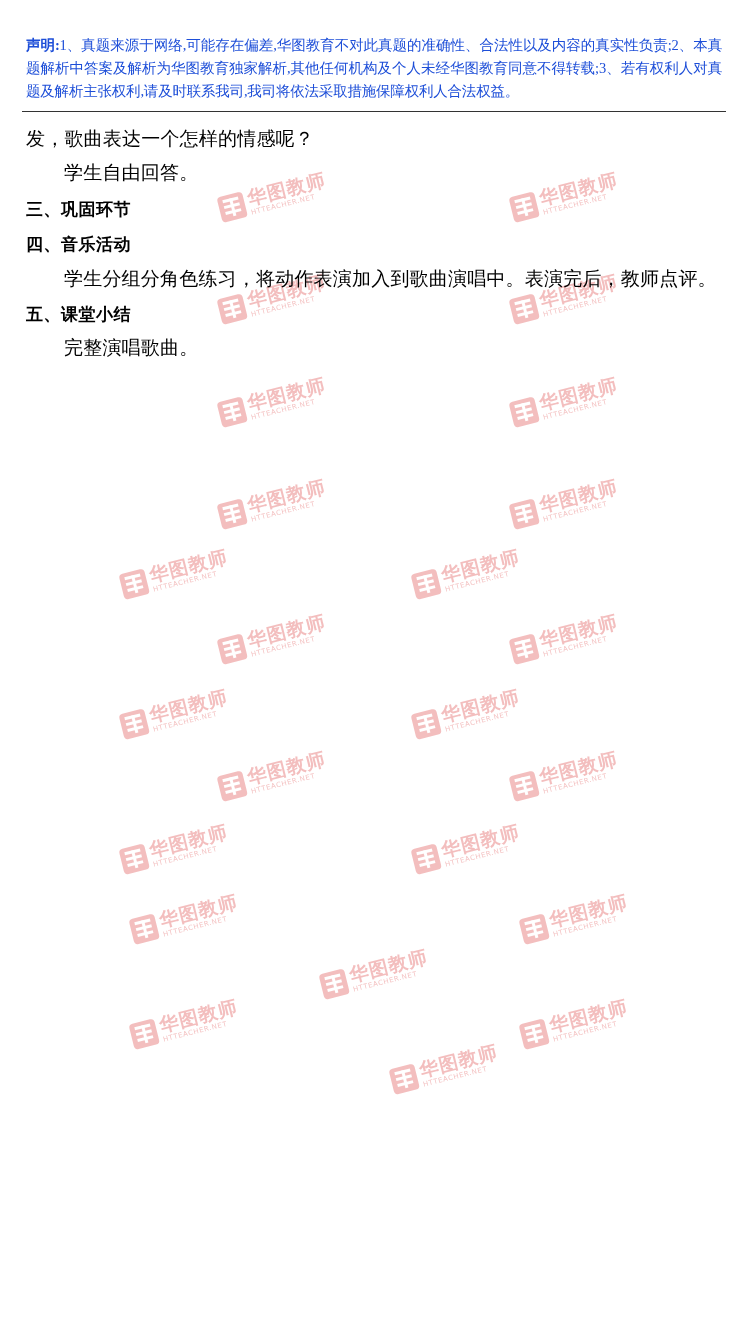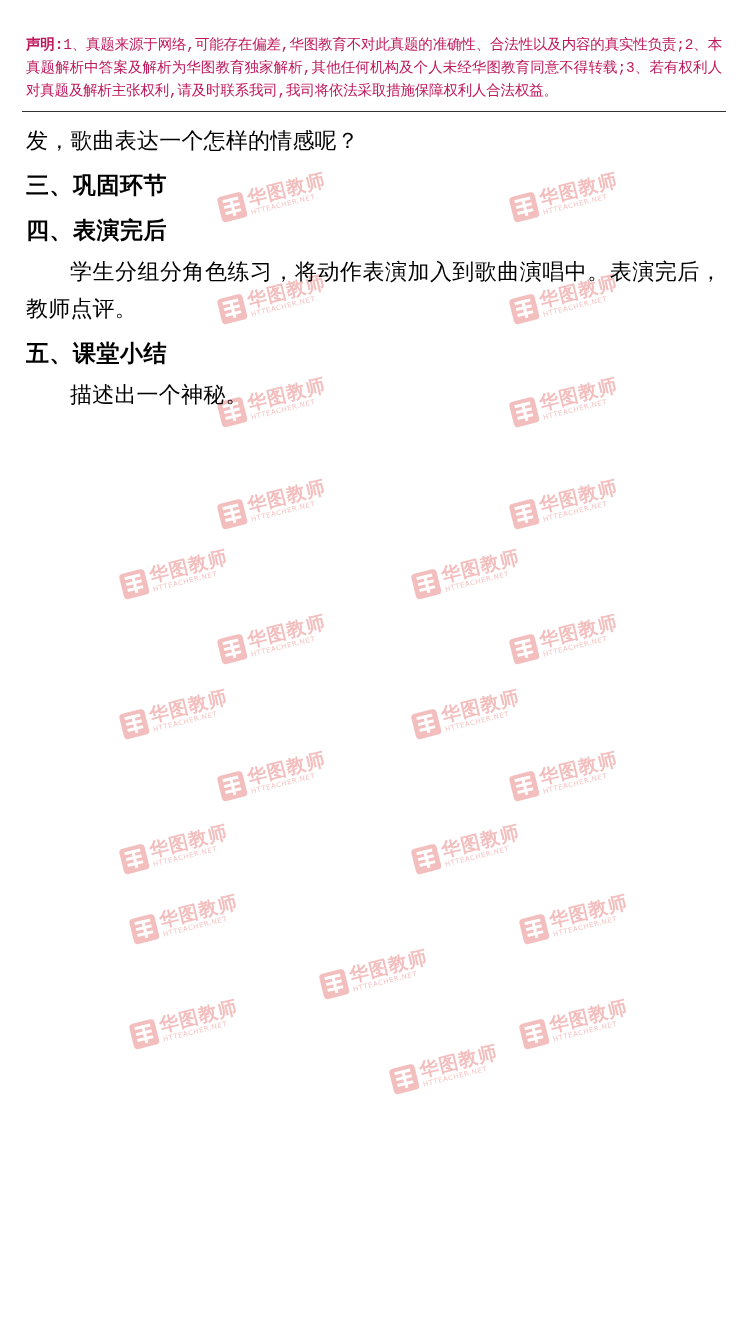--- a/index.html
+++ b/index.html
@@ -17,22 +17,22 @@
   }
   .page {
     position: relative;
     width: 748px;
     height: 1335px;
     box-sizing: border-box;
     padding: 0;
   }
   
   .disclaimer {
-    color: #be185d;
-    font-family: Liberation Mono, monospace;
+    color: #1d4ed8;
+    font-family: Liberation Serif, serif;
     font-size: 14.5px;
     line-height: 1.58;
     padding: 34px 26px 6px 26px;
     text-align: justify;
     letter-spacing: -0.2px;
   }
   .disclaimer .lead {
     font-weight: bold;
   }
   .rule {
@@ -40,32 +40,32 @@
     margin: 2px 22px 0 22px;
   }
   
   .content {
     padding: 10px 26px 0 26px;
     position: relative;
     z-index: 2;
   }
   p {
     margin: 0 0 2px 0;
-    font-size: 22px;
+    font-size: 19px;
     line-height: 1.72;
     font-family: "DejaVu Serif", serif;
     text-align: justify;
     letter-spacing: 0.2px;
   }
   p.indent {
     text-indent: 2em;
   }
   h2.heading {
     margin: 6px 0 2px 0;
-    font-size: 23px;
+    font-size: 17px;
     line-height: 1.72;
     font-weight: bold;
     font-family: Liberation Serif, serif;
     letter-spacing: 0.5px;
   }
   .blank-area {
     height: 430px;
   }
   
   .wm-layer {
@@ -306,21 +306,22 @@
       </div>
     </div>
 
   <div class="disclaimer">
     <span class="lead">声明:</span><span>1、真题来源于网络,可能存在偏差,华图教育不对此真题的准确性、合法性以及内容的真实性负责;2、本真题解析中答案及解析为华图教育独家解析,其他任何机构及个人未经华图教育同意不得转载;3、若有权利人对真题及解析主张权利,请及时联系我司,我司将依法采取措施保障权利人合法权益。</span>
   </div>
   <div class="rule"></div>
 
   <div class="content">
     <p>发，歌曲表达一个怎样的情感呢？</p>
+    <p class="indent">学生自由回答。</p>
     <h2 class="heading">三、巩固环节</h2>
-    <h2 class="heading">四、表演完后</h2>
+    <h2 class="heading">四、音乐活动</h2>
     <p class="indent">学生分组分角色练习，将动作表演加入到歌曲演唱中。表演完后，教师点评。</p>
     <h2 class="heading">五、课堂小结</h2>
-    <p class="indent">描述出一个神秘。</p>
+    <p class="indent">完整演唱歌曲。</p>
     <div class="blank-area"></div>
   </div>
 
 </div>
 
 </body></html>

